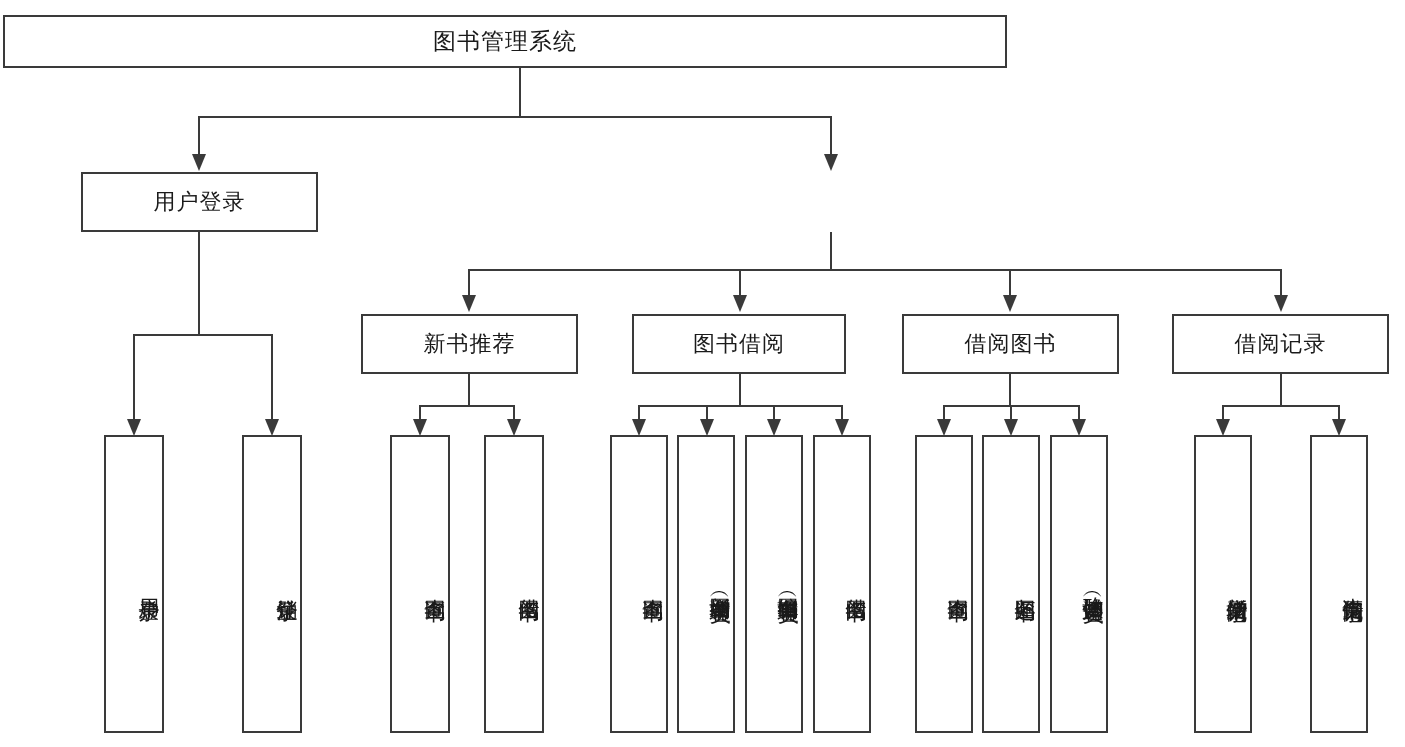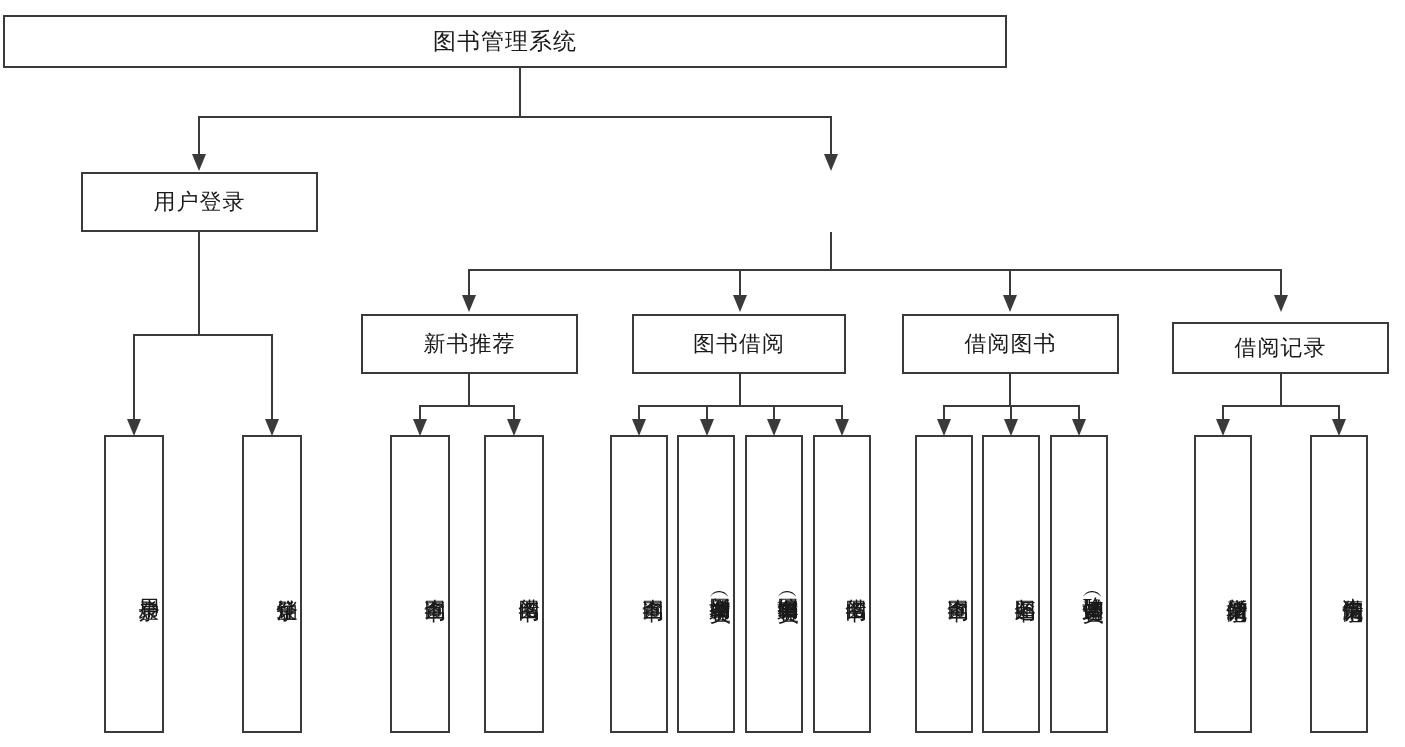--- a/index.html
+++ b/index.html
@@ -120,21 +120,21 @@
 
   <div class="node h" style="left:361px; top:314px; width:217px; height:60px;">
     <span>新书推荐</span>
   </div>
   <div class="node h" style="left:632px; top:314px; width:214px; height:60px;">
     <span>图书借阅</span>
   </div>
   <div class="node h" style="left:902px; top:314px; width:217px; height:60px;">
     <span>借阅图书</span>
   </div>
-  <div class="node h" style="left:1172px; top:314px; width:217px; height:52px;margin-top:8px;">
+  <div class="node h" style="left:1172px; top:314px; width:217px; height:60px;">
     <span>借阅记录</span>
   </div>
 
   <div class="edge vline" style="left:468px; top:374px; height:33px;"></div>
   <div class="edge hline" style="left:419px; top:405px; width:96px;"></div>
   <div class="edge vline" style="left:419px; top:405px; height:17px;"></div>
   <div class="arrow" style="left:413px; top:419px;"></div>
   <div class="edge vline" style="left:513px; top:405px; height:17px;"></div>
   <div class="arrow" style="left:507px; top:419px;"></div>
 

